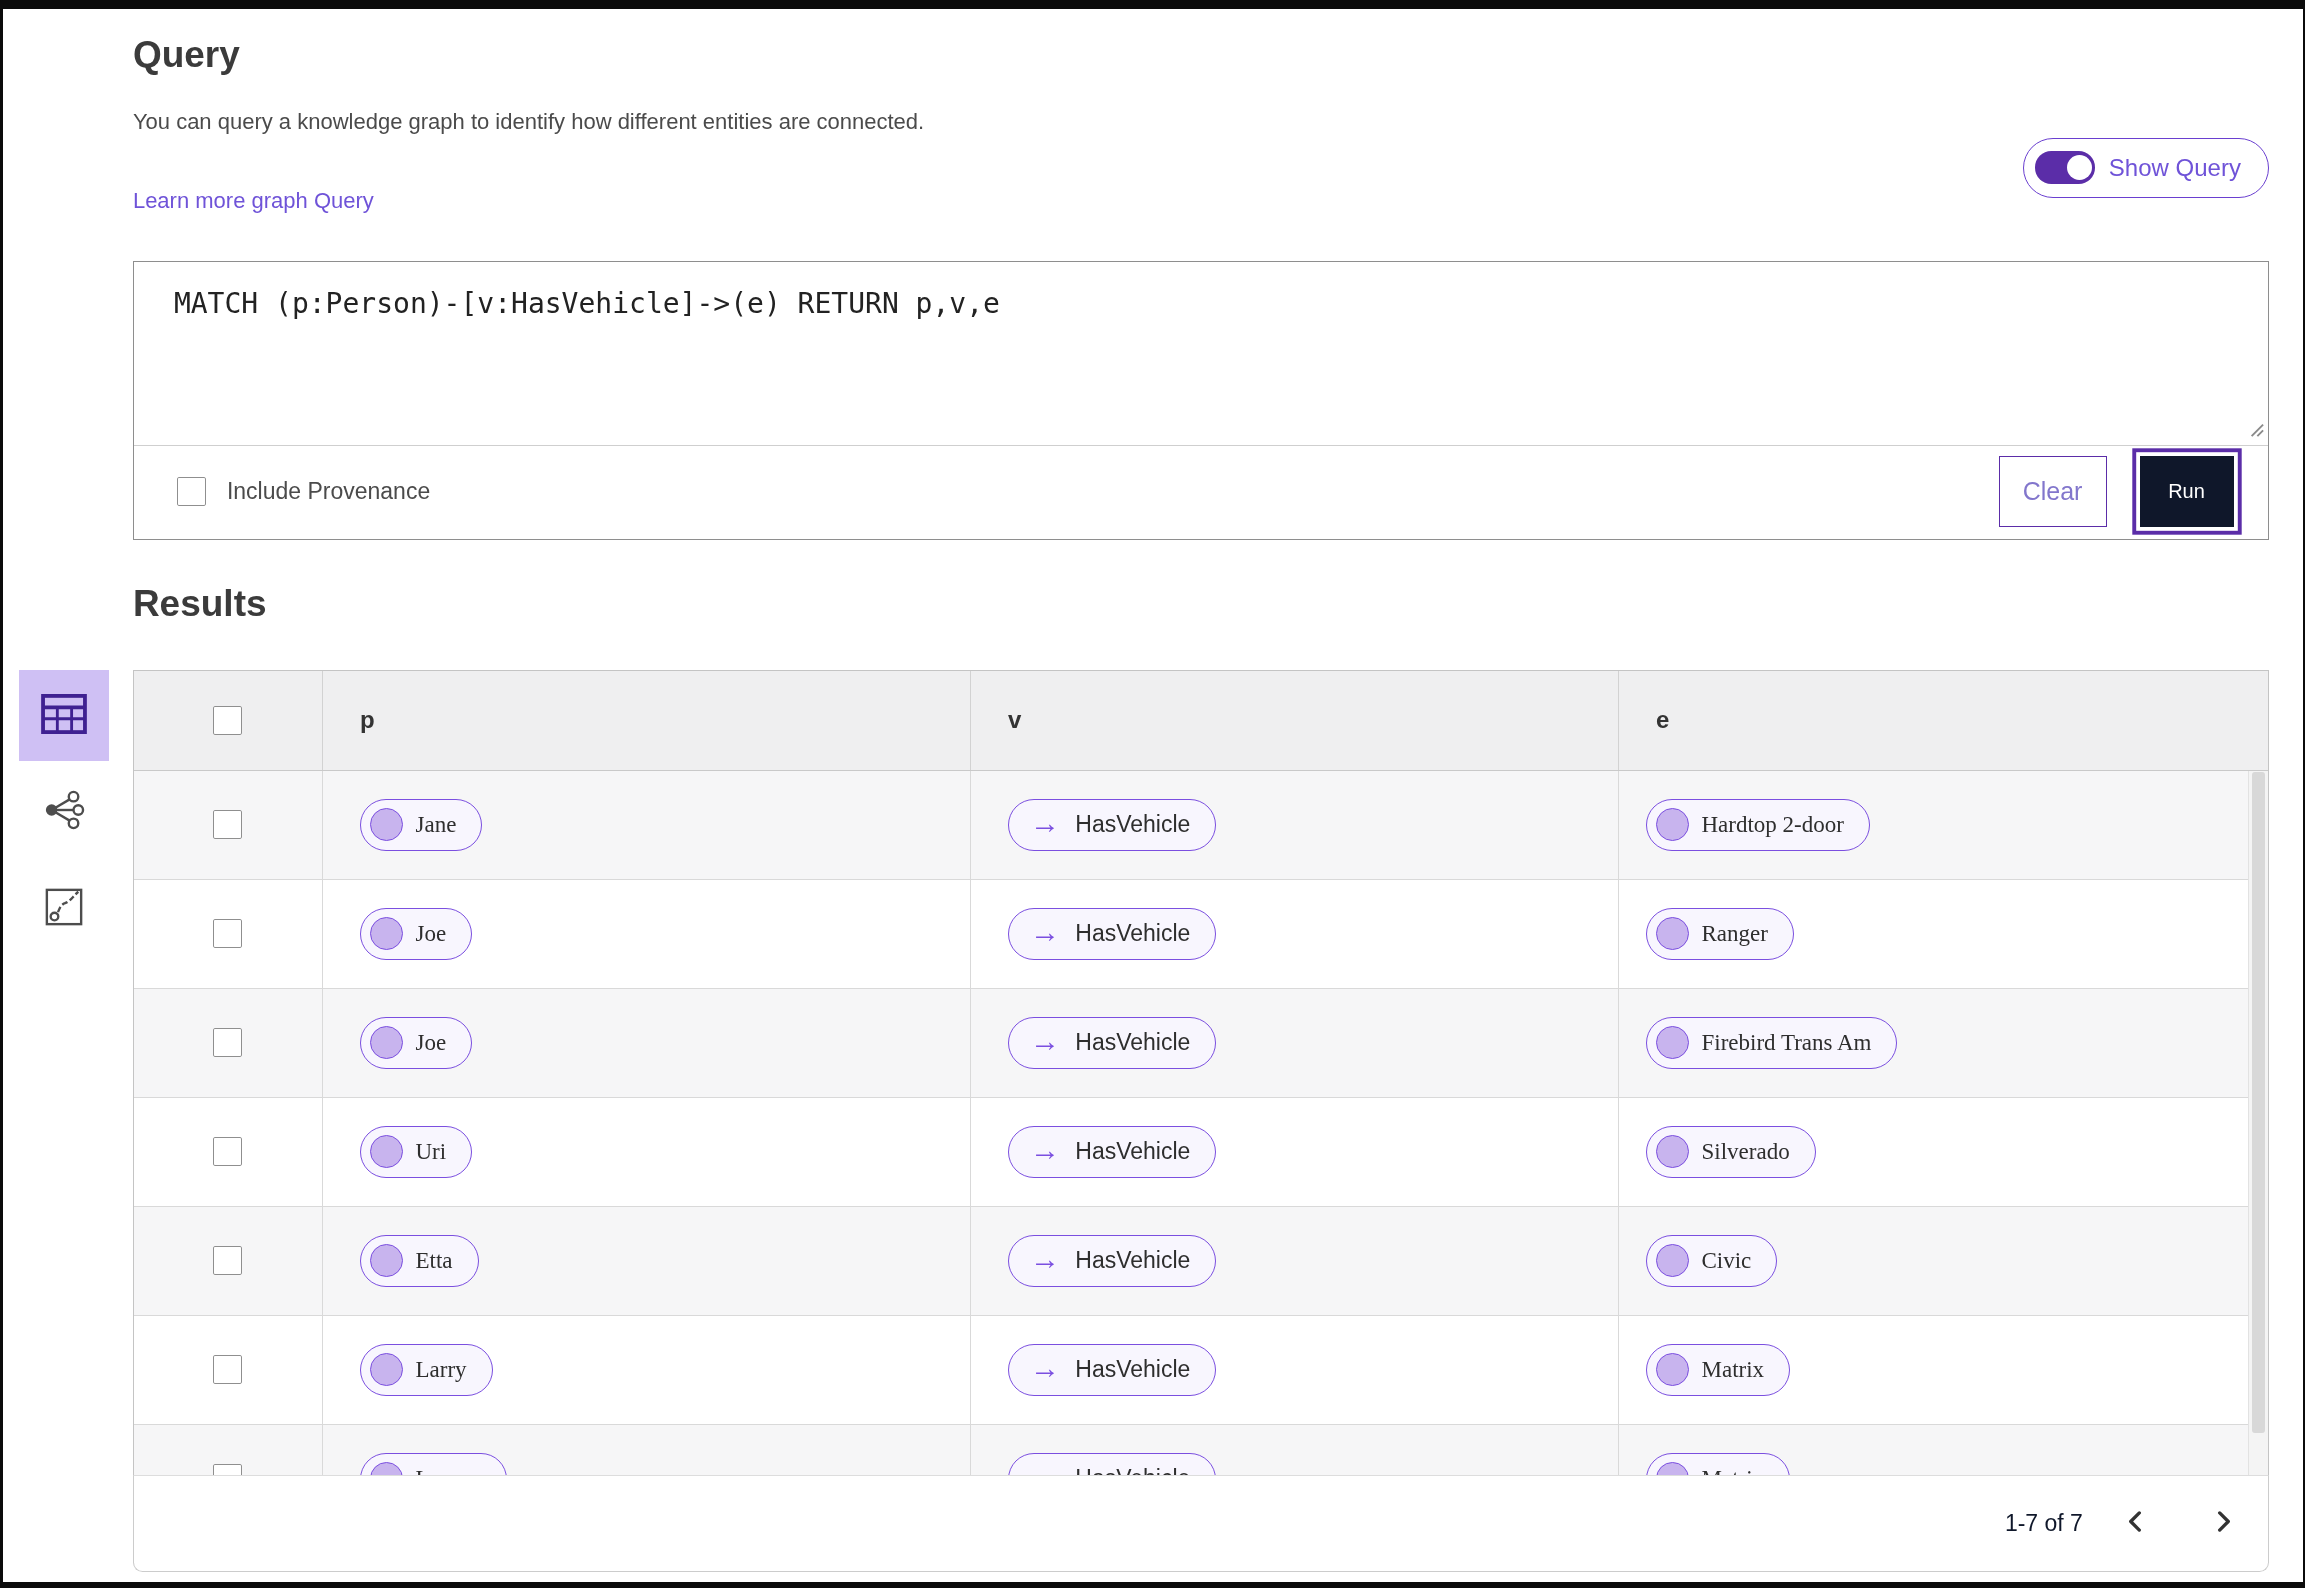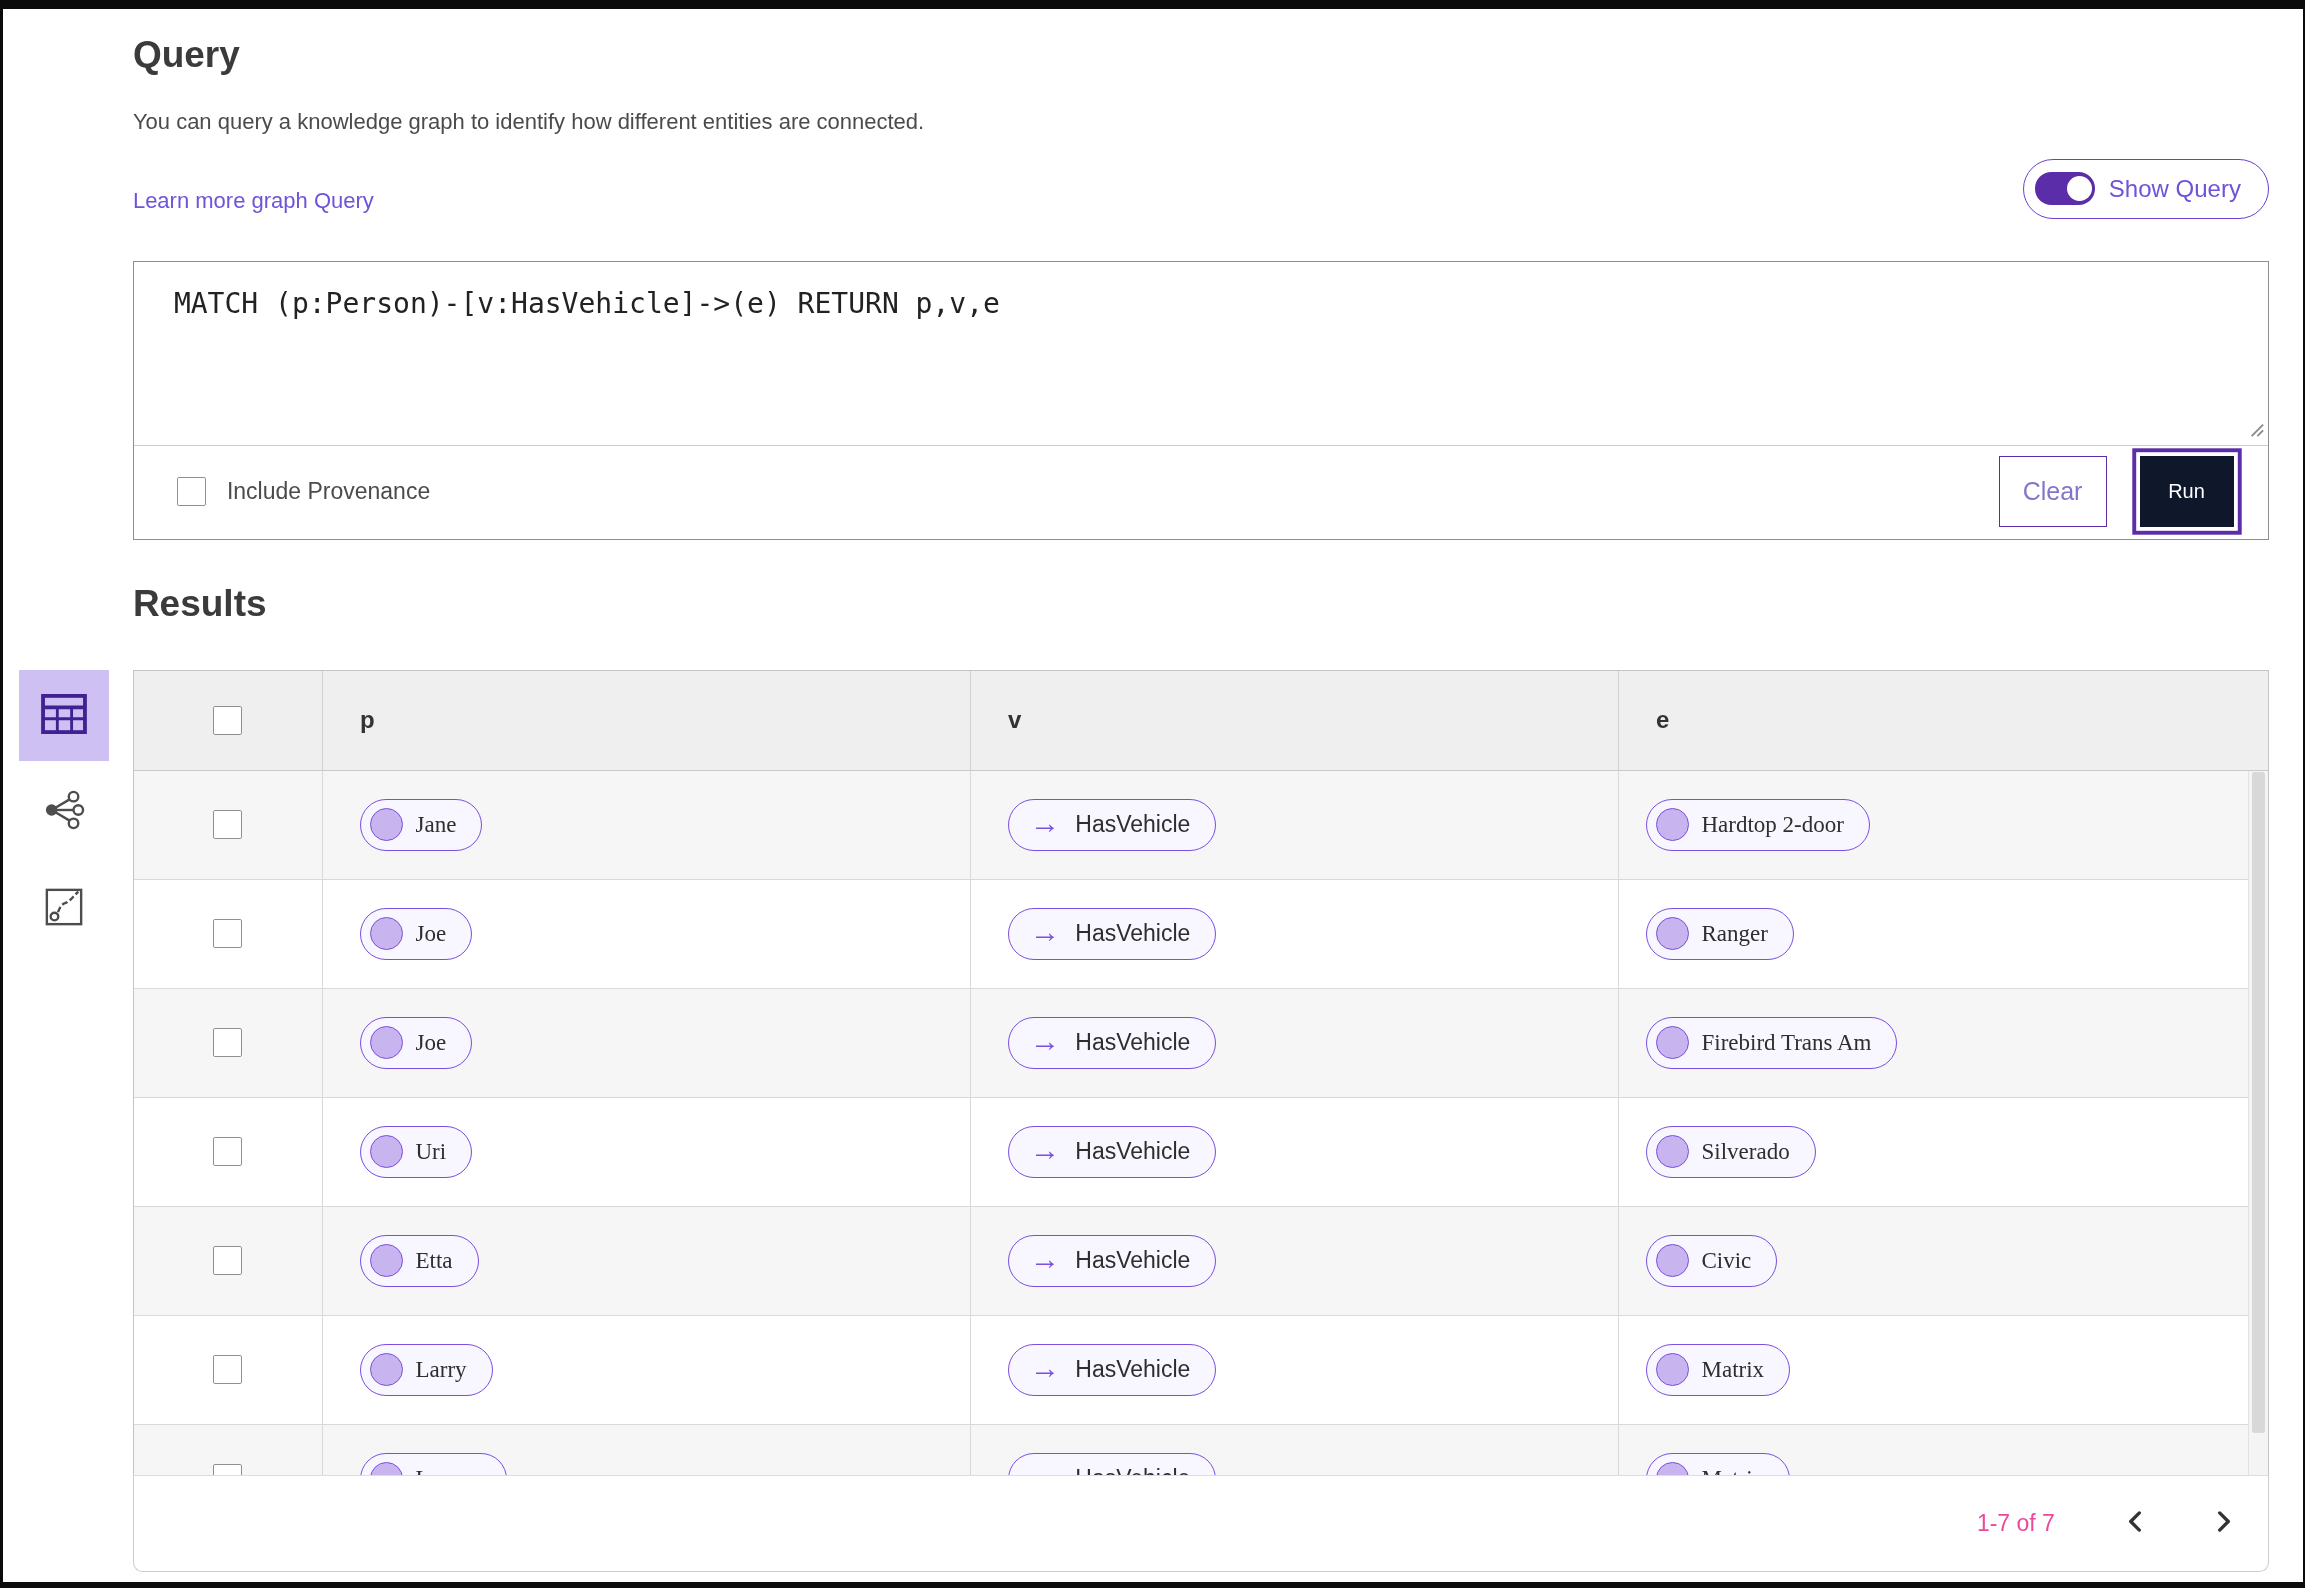--- a/index.html
+++ b/index.html
@@ -28,21 +28,21 @@
   }
   .learn-link {
     position:absolute; left:130px; top:179px;
     font-size:22px; color:#6f53d8; text-decoration:none; cursor:pointer;
   }
   .toggle-pill {
     position:absolute; right:34px; top:129px;
     height:60px; display:flex; align-items:center; gap:13.4px;
     padding:0 27px 0 11.5px;
     border:1.9px solid #6a3fd0; border-radius:33px;
-    color:#6f53d8; font-size:24px; background:#fff; cursor:pointer;margin-top:21px;
+    color:#6f53d8; font-size:24px; background:#fff; cursor:pointer;
   }
   .switch-track {
     width:60px; height:33px; border-radius:16.3px;
     background:#5b2da8; position:relative;
   }
   .switch-knob {
     position:absolute; right:3.8px; top:3.8px;
     width:25px; height:25px; border-radius:50%; background:#fff;
   }
 
@@ -149,21 +149,21 @@
     position:absolute; top:1px; left:2.9px; right:2.9px; height:94%;
     background:#d8d8d8; border-radius:2.9px; cursor:pointer;
   }
 
   .tfooter {
     position:relative; margin-top:0; height:97px; background:#fff;
     border:1px solid #ccc; border-top:1px solid #ddd;
     border-radius:0 0 9.6px 9.6px;
     display:flex; align-items:center; justify-content:flex-end;
   }
-  .range-label { font-size:23px; color:#ec4899; margin-right:60px; }
+  .range-label { font-size:23px; color:#0f172a; margin-right:32px; }
   .pg-btn {
     width:42px; height:42px; background:none; border:none; cursor:pointer;
     display:flex; align-items:center; justify-content:center;
   }
   .pg-btn.prev { margin-right:46px; }
   .pg-btn.next { margin-right:23px; }
 </style>
 </head>
 <body>
 

